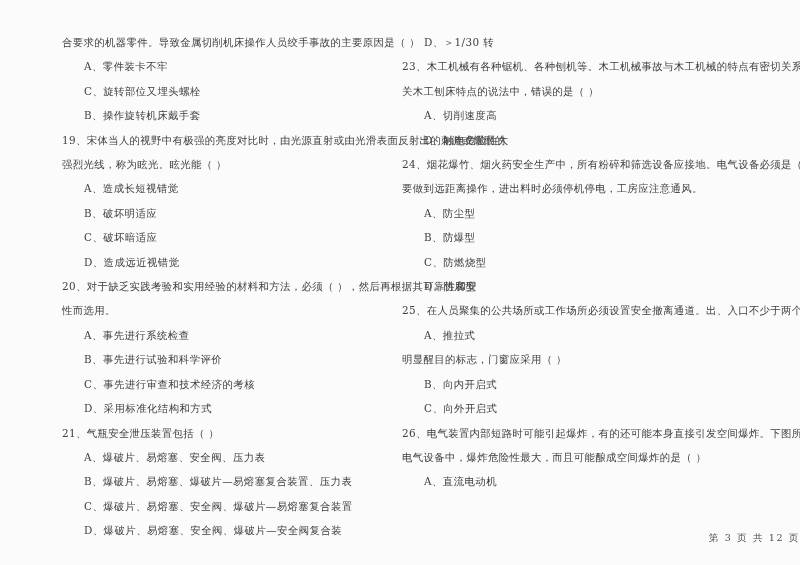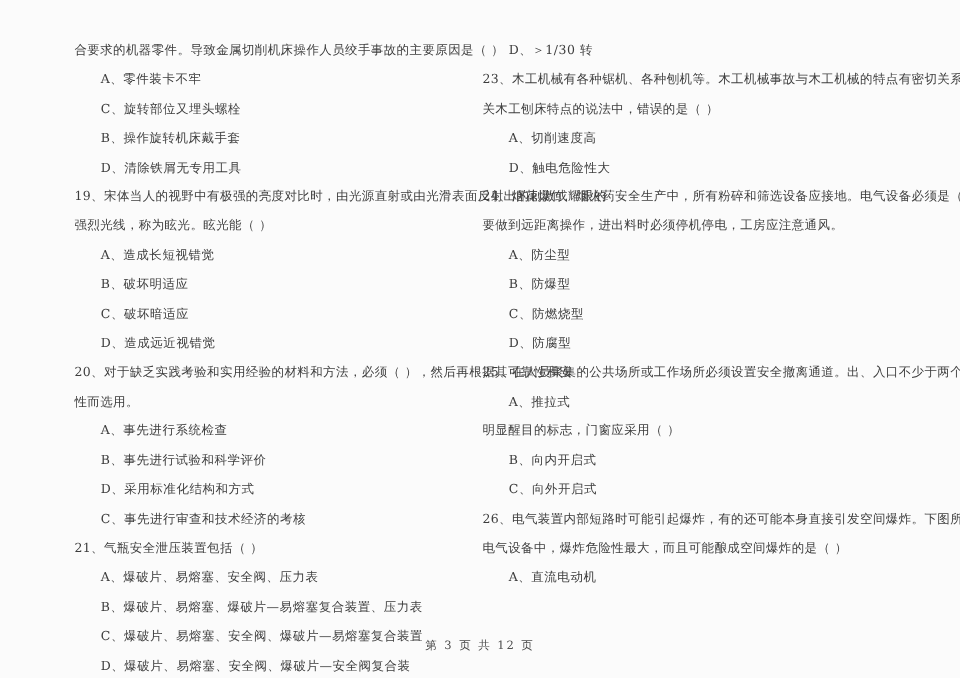--- a/index.html
+++ b/index.html
@@ -57,21 +57,21 @@
   }
   .opt {
     padding-left: 22px;
     letter-spacing: 0.45px;
   }
   .footer {
     position: absolute;
     left: 0;
     right: 0;
     top: 532px;
-    text-align: center;
+    text-align: right;
     font-size: 9.6px;
     color: #4a4a4a;
     letter-spacing: 1.6px;
     font-family: "DejaVu Serif", "Liberation Serif", serif;
   }
   
   .page { filter: contrast(0.96) brightness(1.01); }
 </style>
 </head>
 <body>
@@ -81,37 +81,36 @@
   <div class="columns">
 
     <div class="col col-left" id="left-col">
         <div class="qblock">
           <div class="line stem">合要求的机器零件。导致金属切削机床操作人员绞手事故的主要原因是（    ）</div>
         </div>
         <div class="qblock">
           <div class="line opt">A、零件装卡不牢</div>
           <div class="line opt">C、旋转部位又埋头螺栓</div>
           <div class="line opt">B、操作旋转机床戴手套</div>
-          <div class="line opt">D、清除铁屑无专用工具</div>
         </div>
         <div class="qblock">
           <div class="line stem">19、宋体当人的视野中有极强的亮度对比时，由光源直射或由光滑表面反射出的刺激或耀眼的</div>
           <div class="line cont">强烈光线，称为眩光。眩光能（    ）</div>
           <div class="line opt">A、造成长短视错觉</div>
           <div class="line opt">B、破坏明适应</div>
           <div class="line opt">C、破坏暗适应</div>
           <div class="line opt">D、造成远近视错觉</div>
         </div>
         <div class="qblock">
           <div class="line stem">20、对于缺乏实践考验和实用经验的材料和方法，必须（    ），然后再根据其可靠性和安</div>
           <div class="line cont">性而选用。</div>
           <div class="line opt">A、事先进行系统检查</div>
           <div class="line opt">B、事先进行试验和科学评价</div>
+          <div class="line opt">C、事先进行审查和技术经济的考核</div>
           <div class="line opt">D、采用标准化结构和方式</div>
-          <div class="line opt">C、事先进行审查和技术经济的考核</div>
         </div>
         <div class="qblock">
           <div class="line stem">21、气瓶安全泄压装置包括（    ）</div>
           <div class="line opt">A、爆破片、易熔塞、安全阀、压力表</div>
           <div class="line opt">B、爆破片、易熔塞、爆破片—易熔塞复合装置、压力表</div>
           <div class="line opt">C、爆破片、易熔塞、安全阀、爆破片—易熔塞复合装置</div>
           <div class="line opt">D、爆破片、易熔塞、安全阀、爆破片—安全阀复合装</div>
         </div>
       </div>
 

